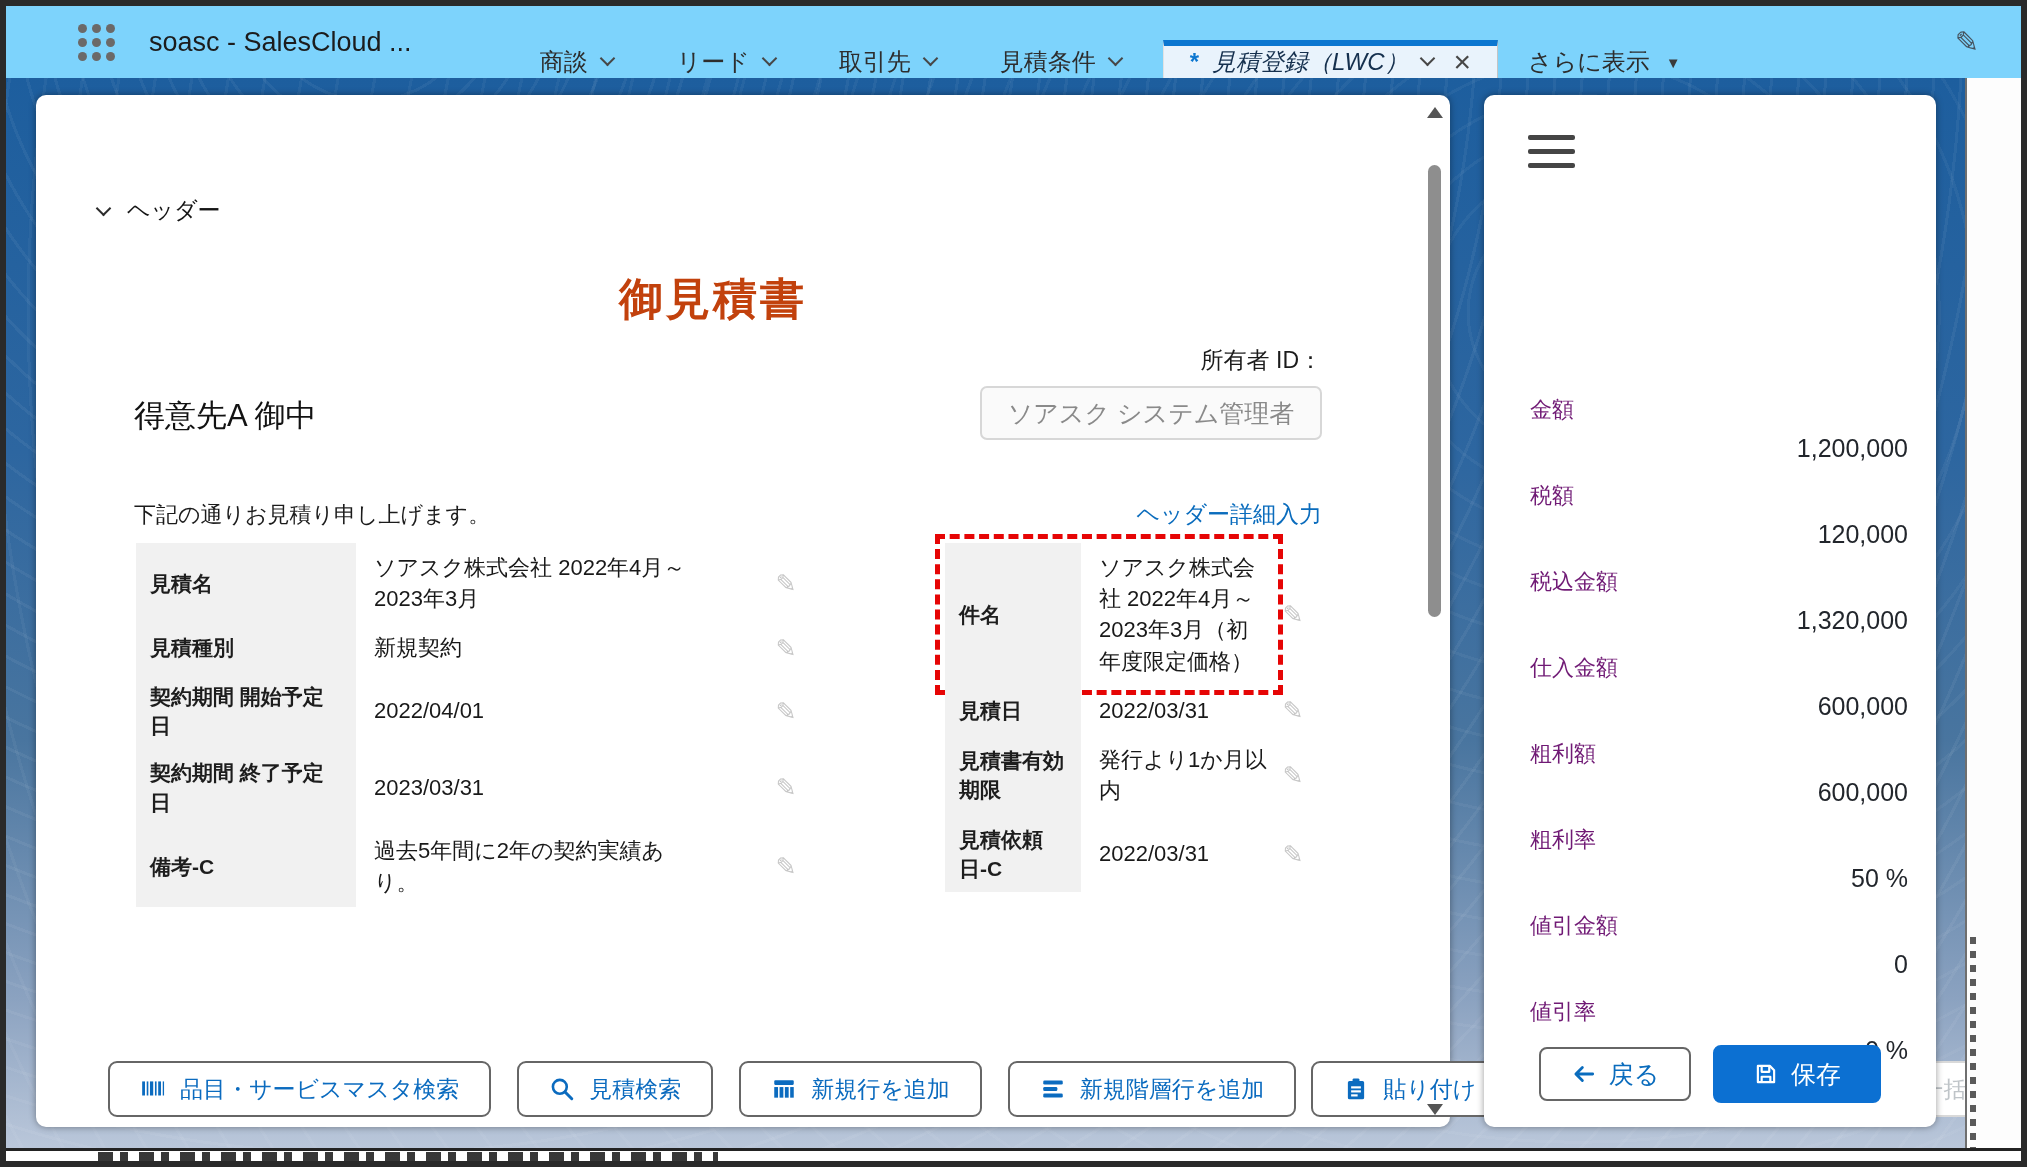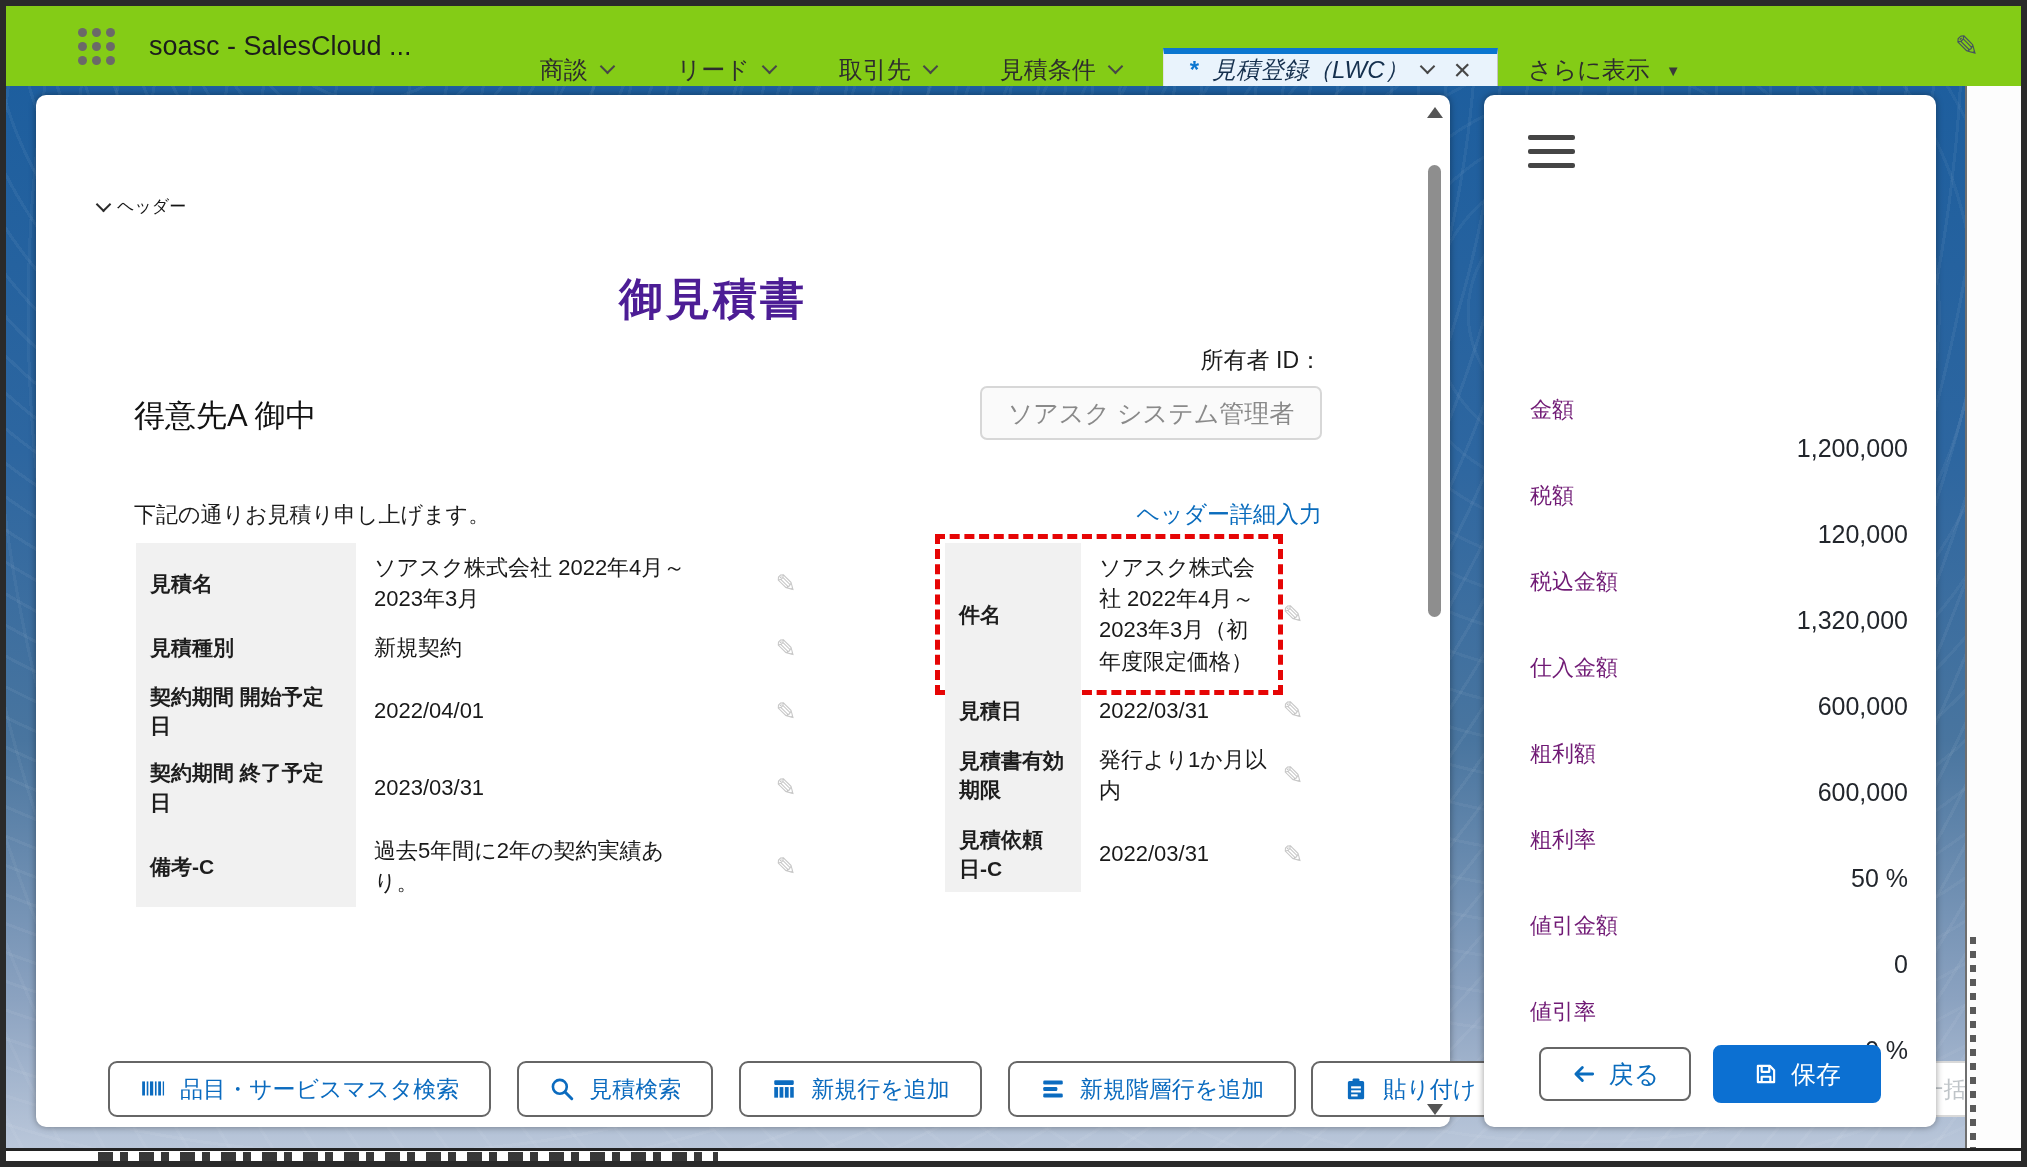--- a/index.html
+++ b/index.html
@@ -2,21 +2,21 @@
 <html><head>
 <meta charset="utf-8">
 <style>
   html,body{margin:0;padding:0;background:#fff;}
   body{width:2027px;height:1167px;font-family:"Liberation Sans","DejaVu Sans",sans-serif;}
   *{box-sizing:border-box;}
 
   .frame{position:relative;width:2027px;height:1167px;border:6px solid #2a2a2a;background:#fff;overflow:hidden;}
 
   
-  .topbar{position:absolute;top:0;left:0;right:0;height:80px;background:#84cc16;display:flex;align-items:stretch;z-index:5;}
+  .topbar{position:absolute;top:0;left:0;right:0;height:72px;background:#7dd3fc;display:flex;align-items:stretch;z-index:5;}
   .waffle{align-self:center;margin-left:72px;display:grid;grid-template-columns:repeat(3,9px);grid-auto-rows:9px;gap:5px;cursor:pointer;}
   .waffle i{width:9px;height:9px;border-radius:50%;background:#6b6968;}
   .app-title{align-self:center;margin-left:34px;font-size:27px;color:#1c1c1c;white-space:nowrap;}
   .tabs{display:flex;align-items:flex-end;margin-left:96px;}
   .tab{display:flex;align-items:center;gap:14px;padding:0 32px;font-size:24px;color:#2d2d2d;white-space:nowrap;cursor:pointer;}
   .chev{display:inline-block;width:11px;height:11px;border-right:2.5px solid #474747;border-bottom:2.5px solid #474747;transform:rotate(45deg);margin-top:-7px;}
   .tab-active{display:flex;align-items:center;gap:13px;margin-left:10px;padding:0 26px;background:#e9f3fc;border-top:6px solid #0b76d0;border-left:1px solid #e2e2e2;border-right:1px solid #c4c4c4;cursor:pointer;}
   .tab-active .dirty{color:#0b76d0;font-size:24px;font-weight:bold;}
   .tab-active .lbl{font-size:24px;font-style:italic;color:#15304e;}
   .tab-active .close{font-size:30px;color:#474747;margin-left:8px;line-height:1;}
@@ -30,23 +30,23 @@
       repeating-radial-gradient(circle at 18% -8%, rgba(255,255,255,.05) 0 3px, rgba(255,255,255,0) 3px 27px),
       repeating-radial-gradient(circle at 78% 22%, rgba(255,255,255,.045) 0 3px, rgba(255,255,255,0) 3px 36px),
       linear-gradient(180deg,#1d5e9e 0%,#2d66a0 35%,#49759f 62%,#8ba2c0 86%,#bac7da 100%);}
   .bottom-divider{position:absolute;top:1142px;left:0;right:0;height:3px;background:#232323;z-index:6;}
   .bottom-strip{position:absolute;top:1145px;left:0;right:0;height:10px;background:#fff;z-index:6;overflow:hidden;}
   .cut-text{position:absolute;left:92px;top:1px;height:9px;width:620px;opacity:.88;
     background:repeating-linear-gradient(90deg,#1d1d1d 0 15px,transparent 15px 22px,#1d1d1d 22px 30px,transparent 30px 41px);}
 
   
   .main-card{position:absolute;left:30px;top:18px;width:1414px;height:1032px;background:#fff;border-radius:10px;box-shadow:0 0 7px rgba(0,0,0,.4);}
-  .hdr-toggle{position:absolute;left:62px;top:100px;display:flex;align-items:center;gap:8px;font-size:17px;color:#141414;cursor:pointer;justify-content:space-between;}
+  .hdr-toggle{position:absolute;left:62px;top:100px;display:flex;align-items:center;gap:18px;font-size:23px;color:#141414;cursor:pointer;justify-content:space-between;}
   .hdr-toggle .chev{border-color:#2c2c2c;margin-top:-4px;}
-  .doc-title{position:absolute;left:0;right:60px;top:146px;text-align:center;font-size:44px;font-weight:600;letter-spacing:3px;color:#4c1d95;}
+  .doc-title{position:absolute;left:0;right:60px;top:146px;text-align:center;font-size:44px;font-weight:600;letter-spacing:3px;color:#c2410c;}
   .owner{position:absolute;top:250px;right:128px;text-align:right;}
   .owner-label{font-size:23px;color:#1b1b1b;margin-bottom:10px;}
   .owner-input{display:inline-block;width:342px;height:54px;background:#fafafa;border:2px solid #d7d7d7;border-radius:7px;
     font-size:25px;color:#8a8a8a;line-height:50px;text-align:center;padding:0 14px;overflow:hidden;white-space:nowrap;}
   .customer{position:absolute;left:98px;top:300px;font-size:31px;color:#121212;}
   .intro{position:absolute;left:98px;right:128px;top:404px;display:flex;justify-content:space-between;align-items:baseline;}
   .greeting{font-size:22px;color:#1b1b1b;}
   .hdr-link{font-size:23px;color:#0a6cbd;text-decoration:none;cursor:pointer;}
 
   

